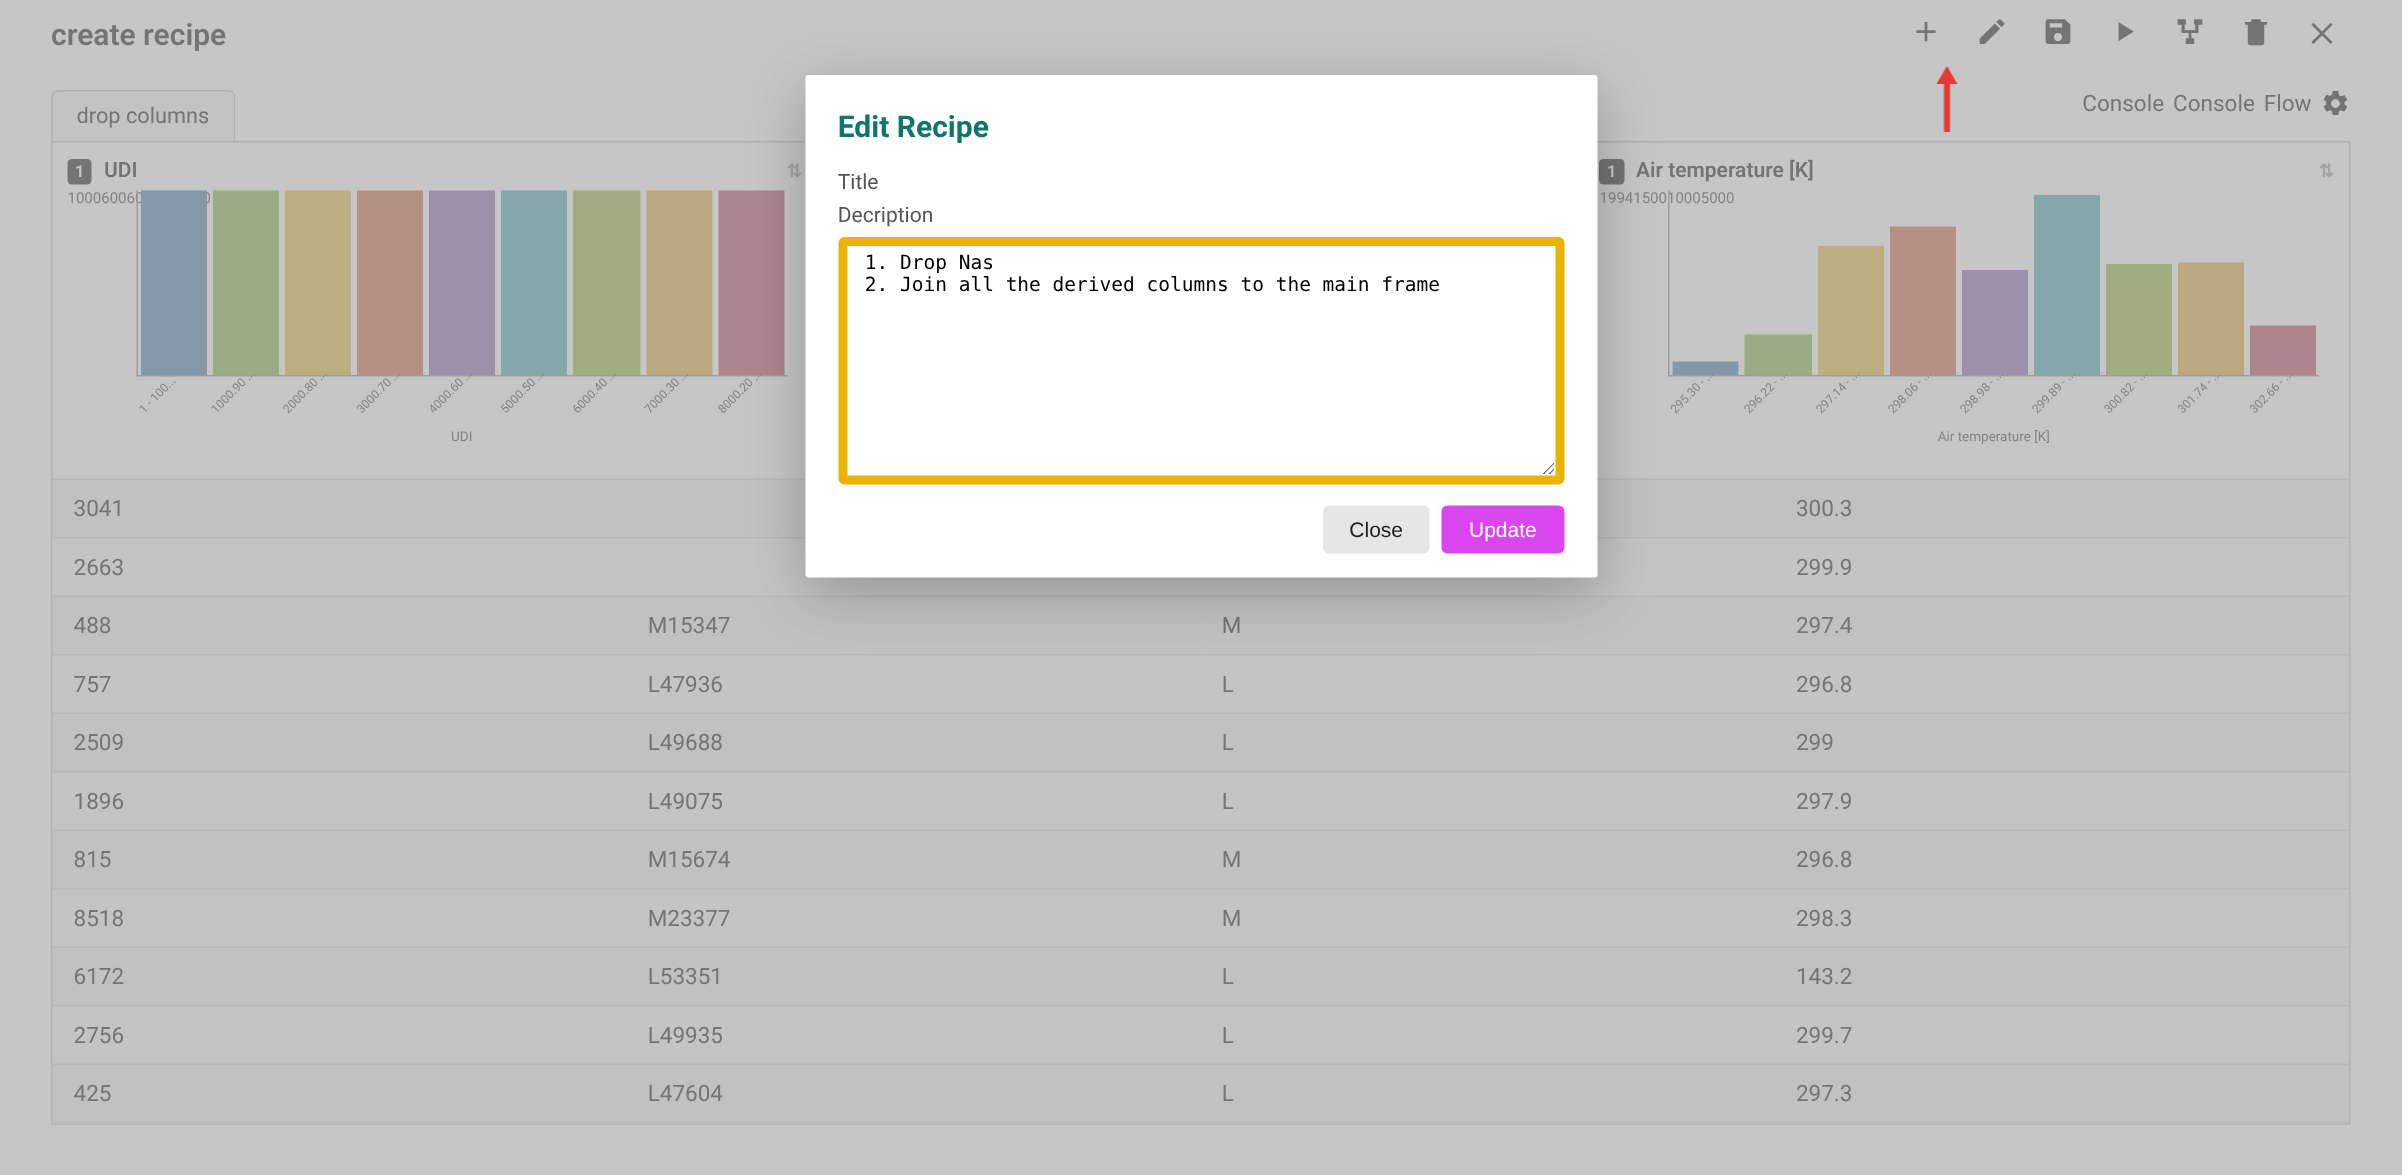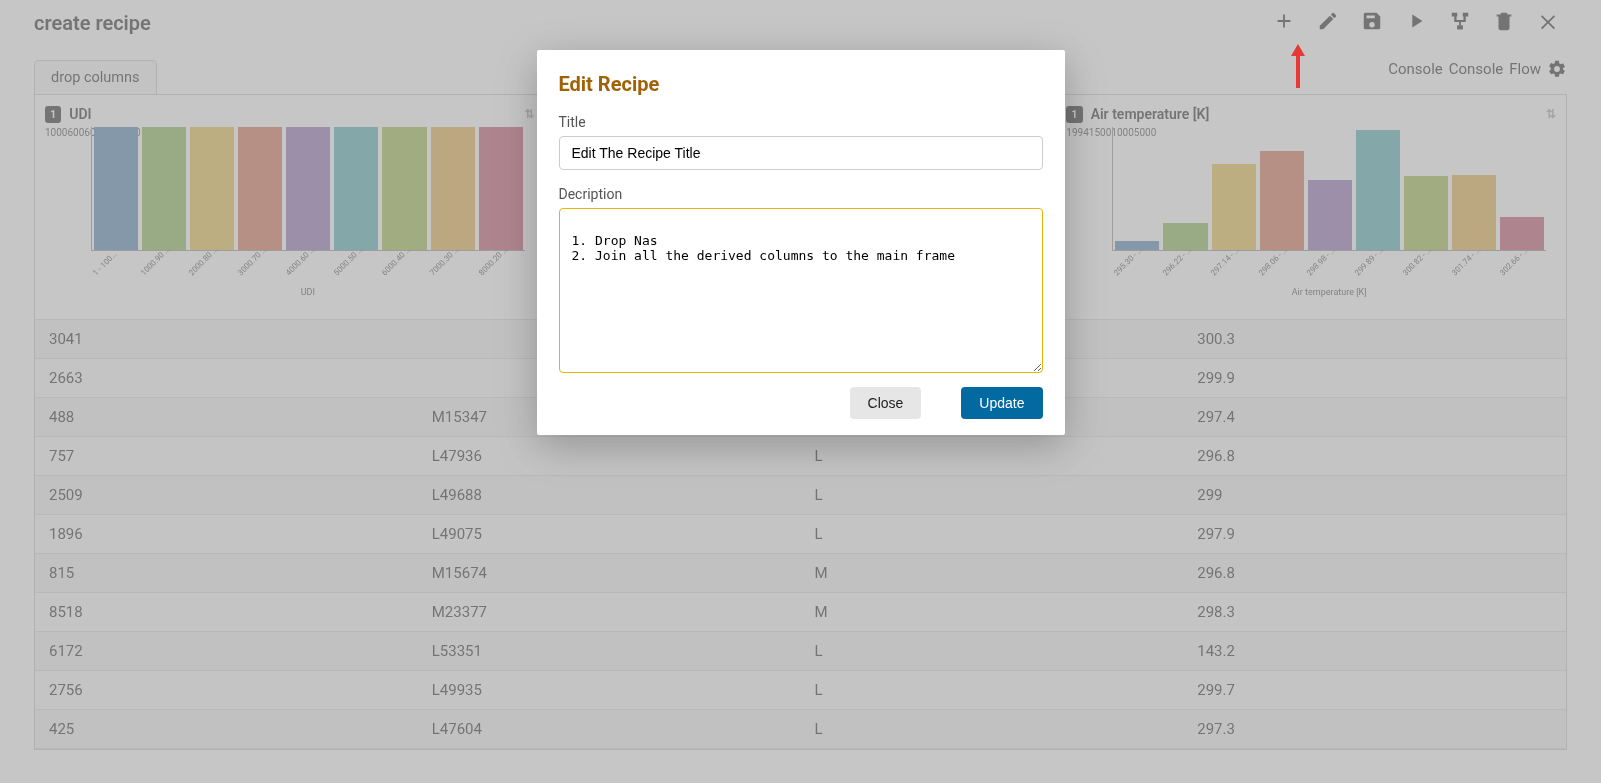--- a/index.html
+++ b/index.html
@@ -201,60 +201,60 @@
     background: #fff;
     z-index: 100;
     padding: 22px 22px 16px 22px;
     border-radius: 2px;
     box-shadow: 0 10px 40px rgba(0,0,0,0.25);
   }
   .modal h2 {
     margin: 0 0 18px 0;
     font-size: 20px;
     font-weight: 700;
-    color: #a16207;
+    color: #0f766e;
   }
   .modal label {
     display: block;
     font-size: 14px;
     color: #555;
     margin-bottom: 6px;
   }
   .modal input[type=text] {
     width: 100%;
     padding: 8px 12px;
     border: 1px solid #ccc;
     border-radius: 4px;
     font-size: 14px;
     margin-bottom: 16px;
   }
   .modal textarea {
     width: 100%;
     height: 165px;
-    padding: 24px 12px;
-    border: 1px solid #eab308;
+    padding: 4px 12px;
+    border: 6px solid #eab308;
     border-radius: 4px;
     font-size: 13px;
     resize: both;
   }
   .modal-actions {
     display: flex;
     justify-content: flex-end;
     gap: 8px;
     margin-top: 10px;
   }
   .btn {
     padding: 8px 18px;
     border-radius: 4px;
     font-size: 14px;
     border: none;
     cursor: pointer;
   }
   .btn-close { background: #e6e6e6; color: #222; }
-  .btn-update { background: #0369a1; color: #fff; margin-left: 32px; }
+  .btn-update { background: #d946ef; color: #fff; }
 
   
   .c0{background:#5B8DB8}.c1{background:#8FBC5C}.c2{background:#E9C254}.c3{background:#D9785E}.c4{background:#9775B7}
   .c5{background:#5BB1B8}.c6{background:#A6BF53}.c7{background:#E3B151}.c8{background:#C45B75}
 </style>
 </head>
 <body>
 
 <div class="header">
   <div class="page-title">create recipe</div>
@@ -481,21 +481,20 @@
         </tr>
       </tbody>
   </table>
 </div>
 
 <div class="overlay"></div>
 
 <div class="modal">
   <h2>Edit Recipe</h2>
   <label>Title</label>
-  <input type="text" value="Edit The Recipe Title" style="">
   <label>Decription</label>
   <textarea id="desc-ta" style="">1. Drop Nas
 2. Join all the derived columns to the main frame</textarea>
   <div class="modal-actions">
     <button class="btn btn-close">Close</button>
     <button class="btn btn-update">Update</button>
   </div>
 </div>
 
 </body></html>

